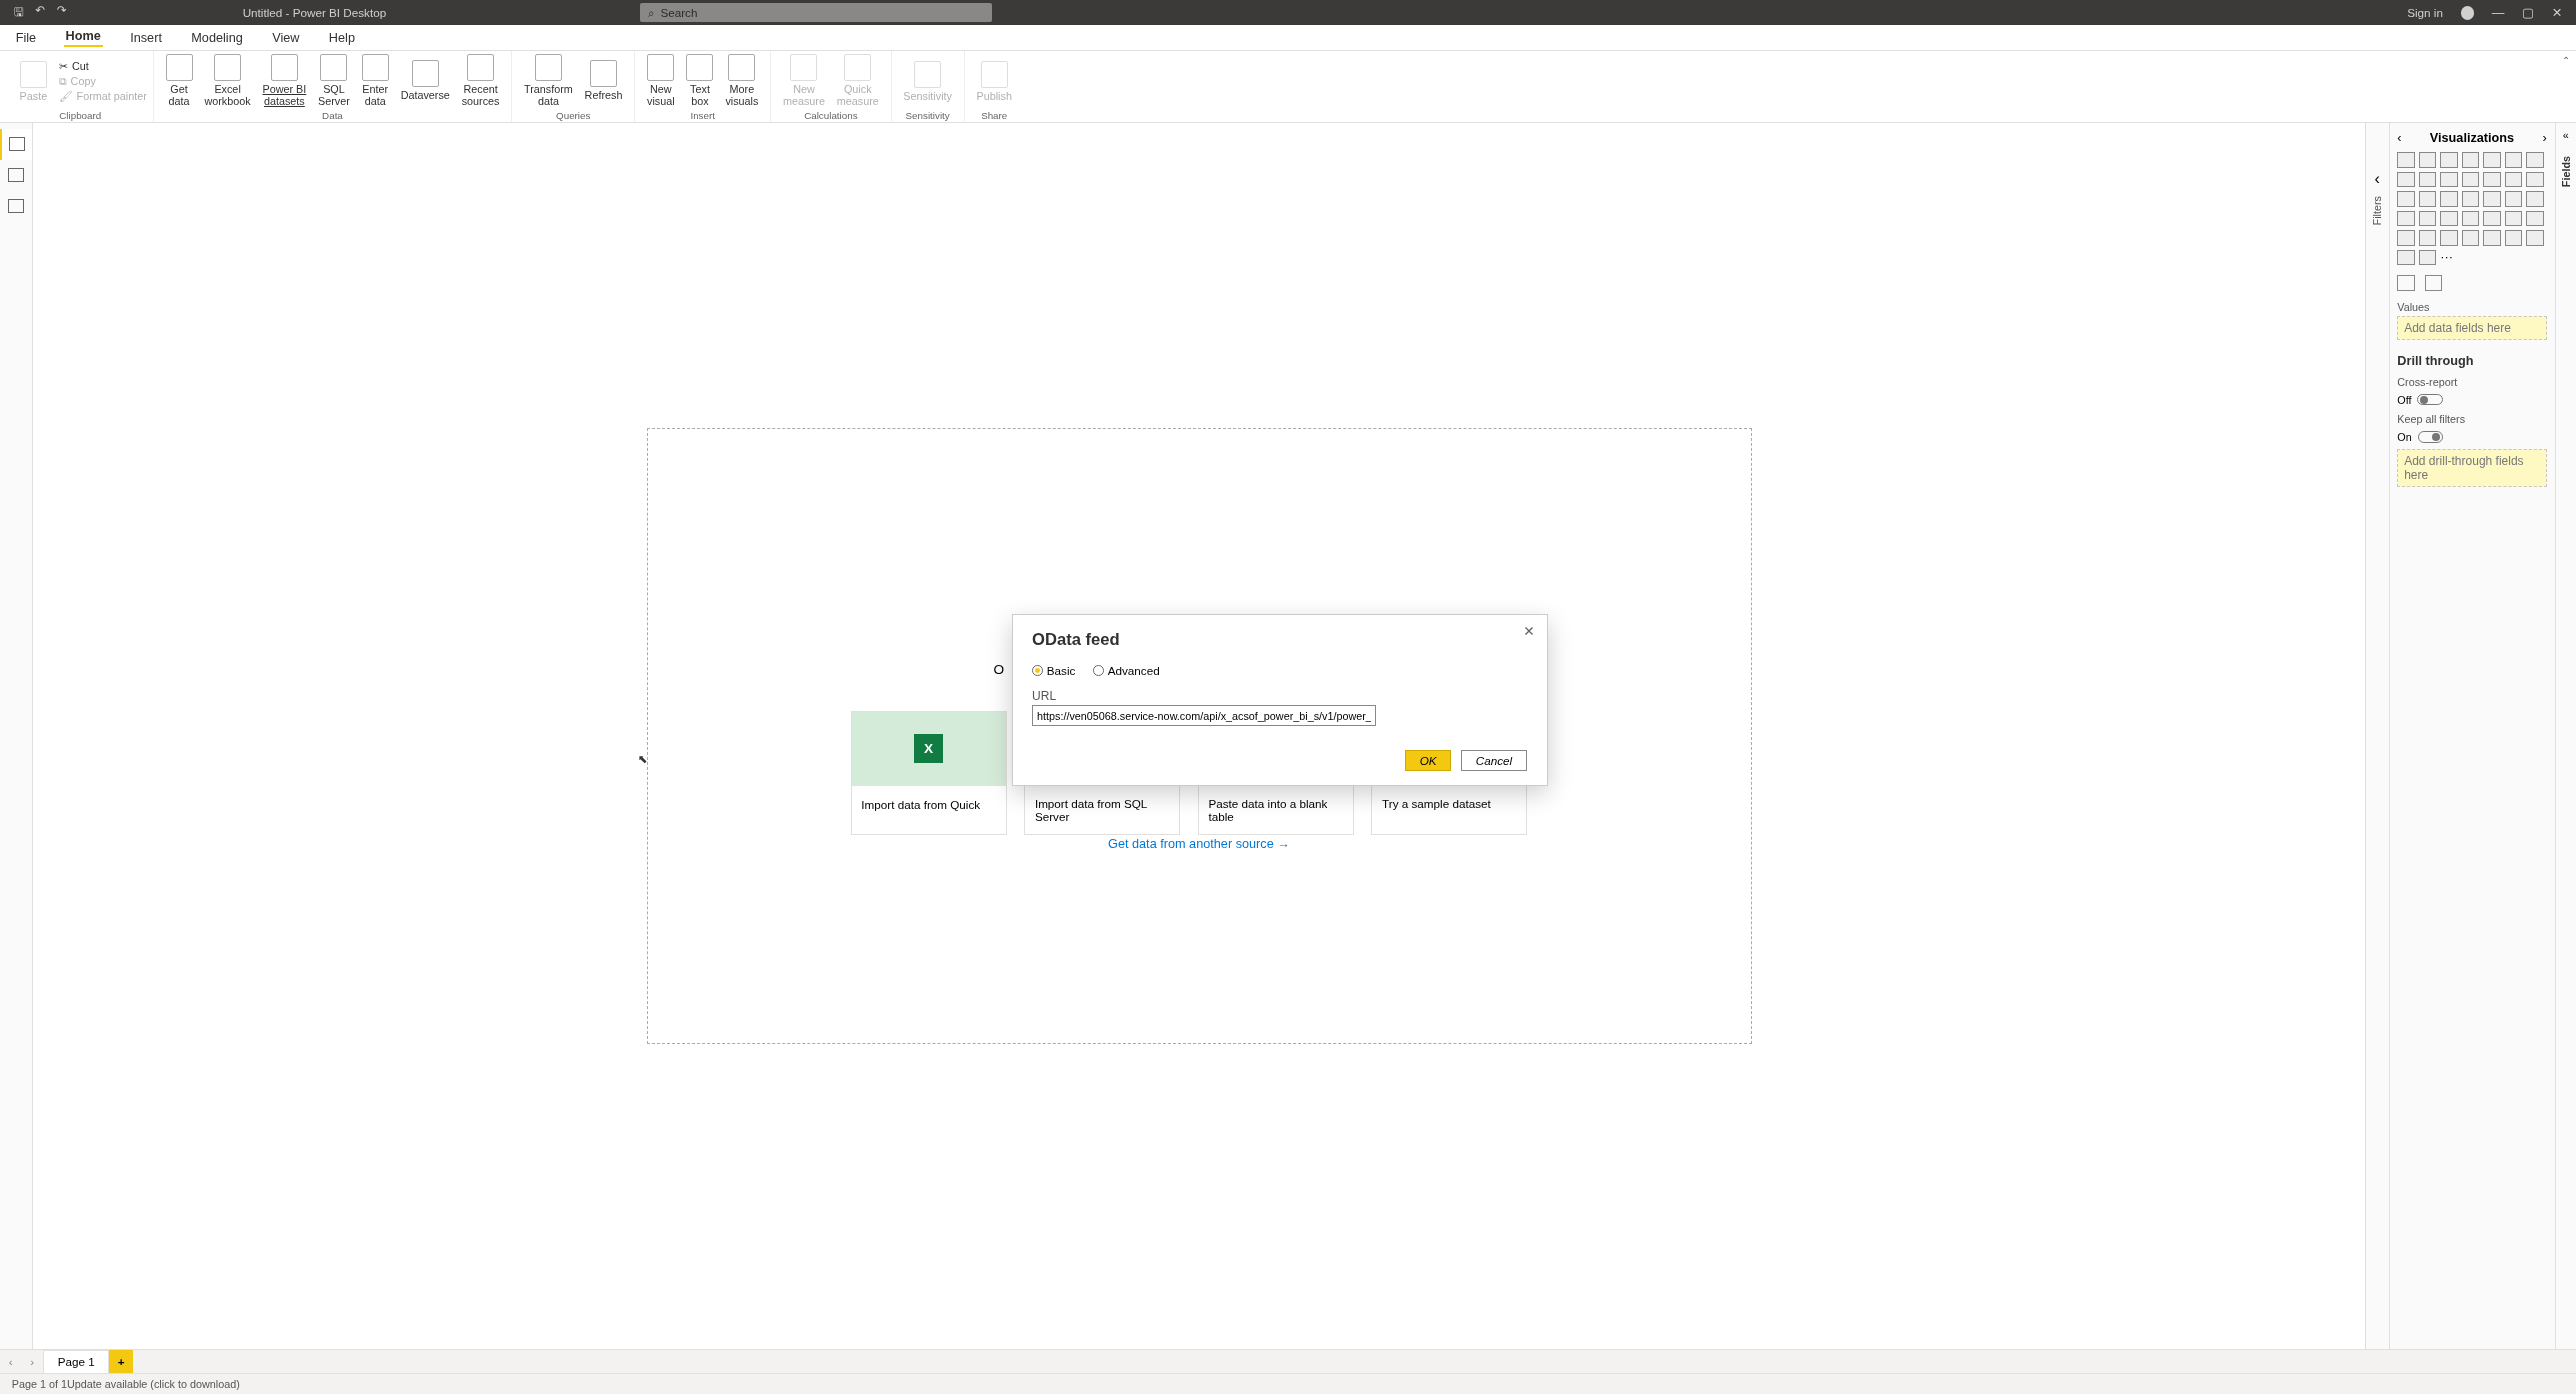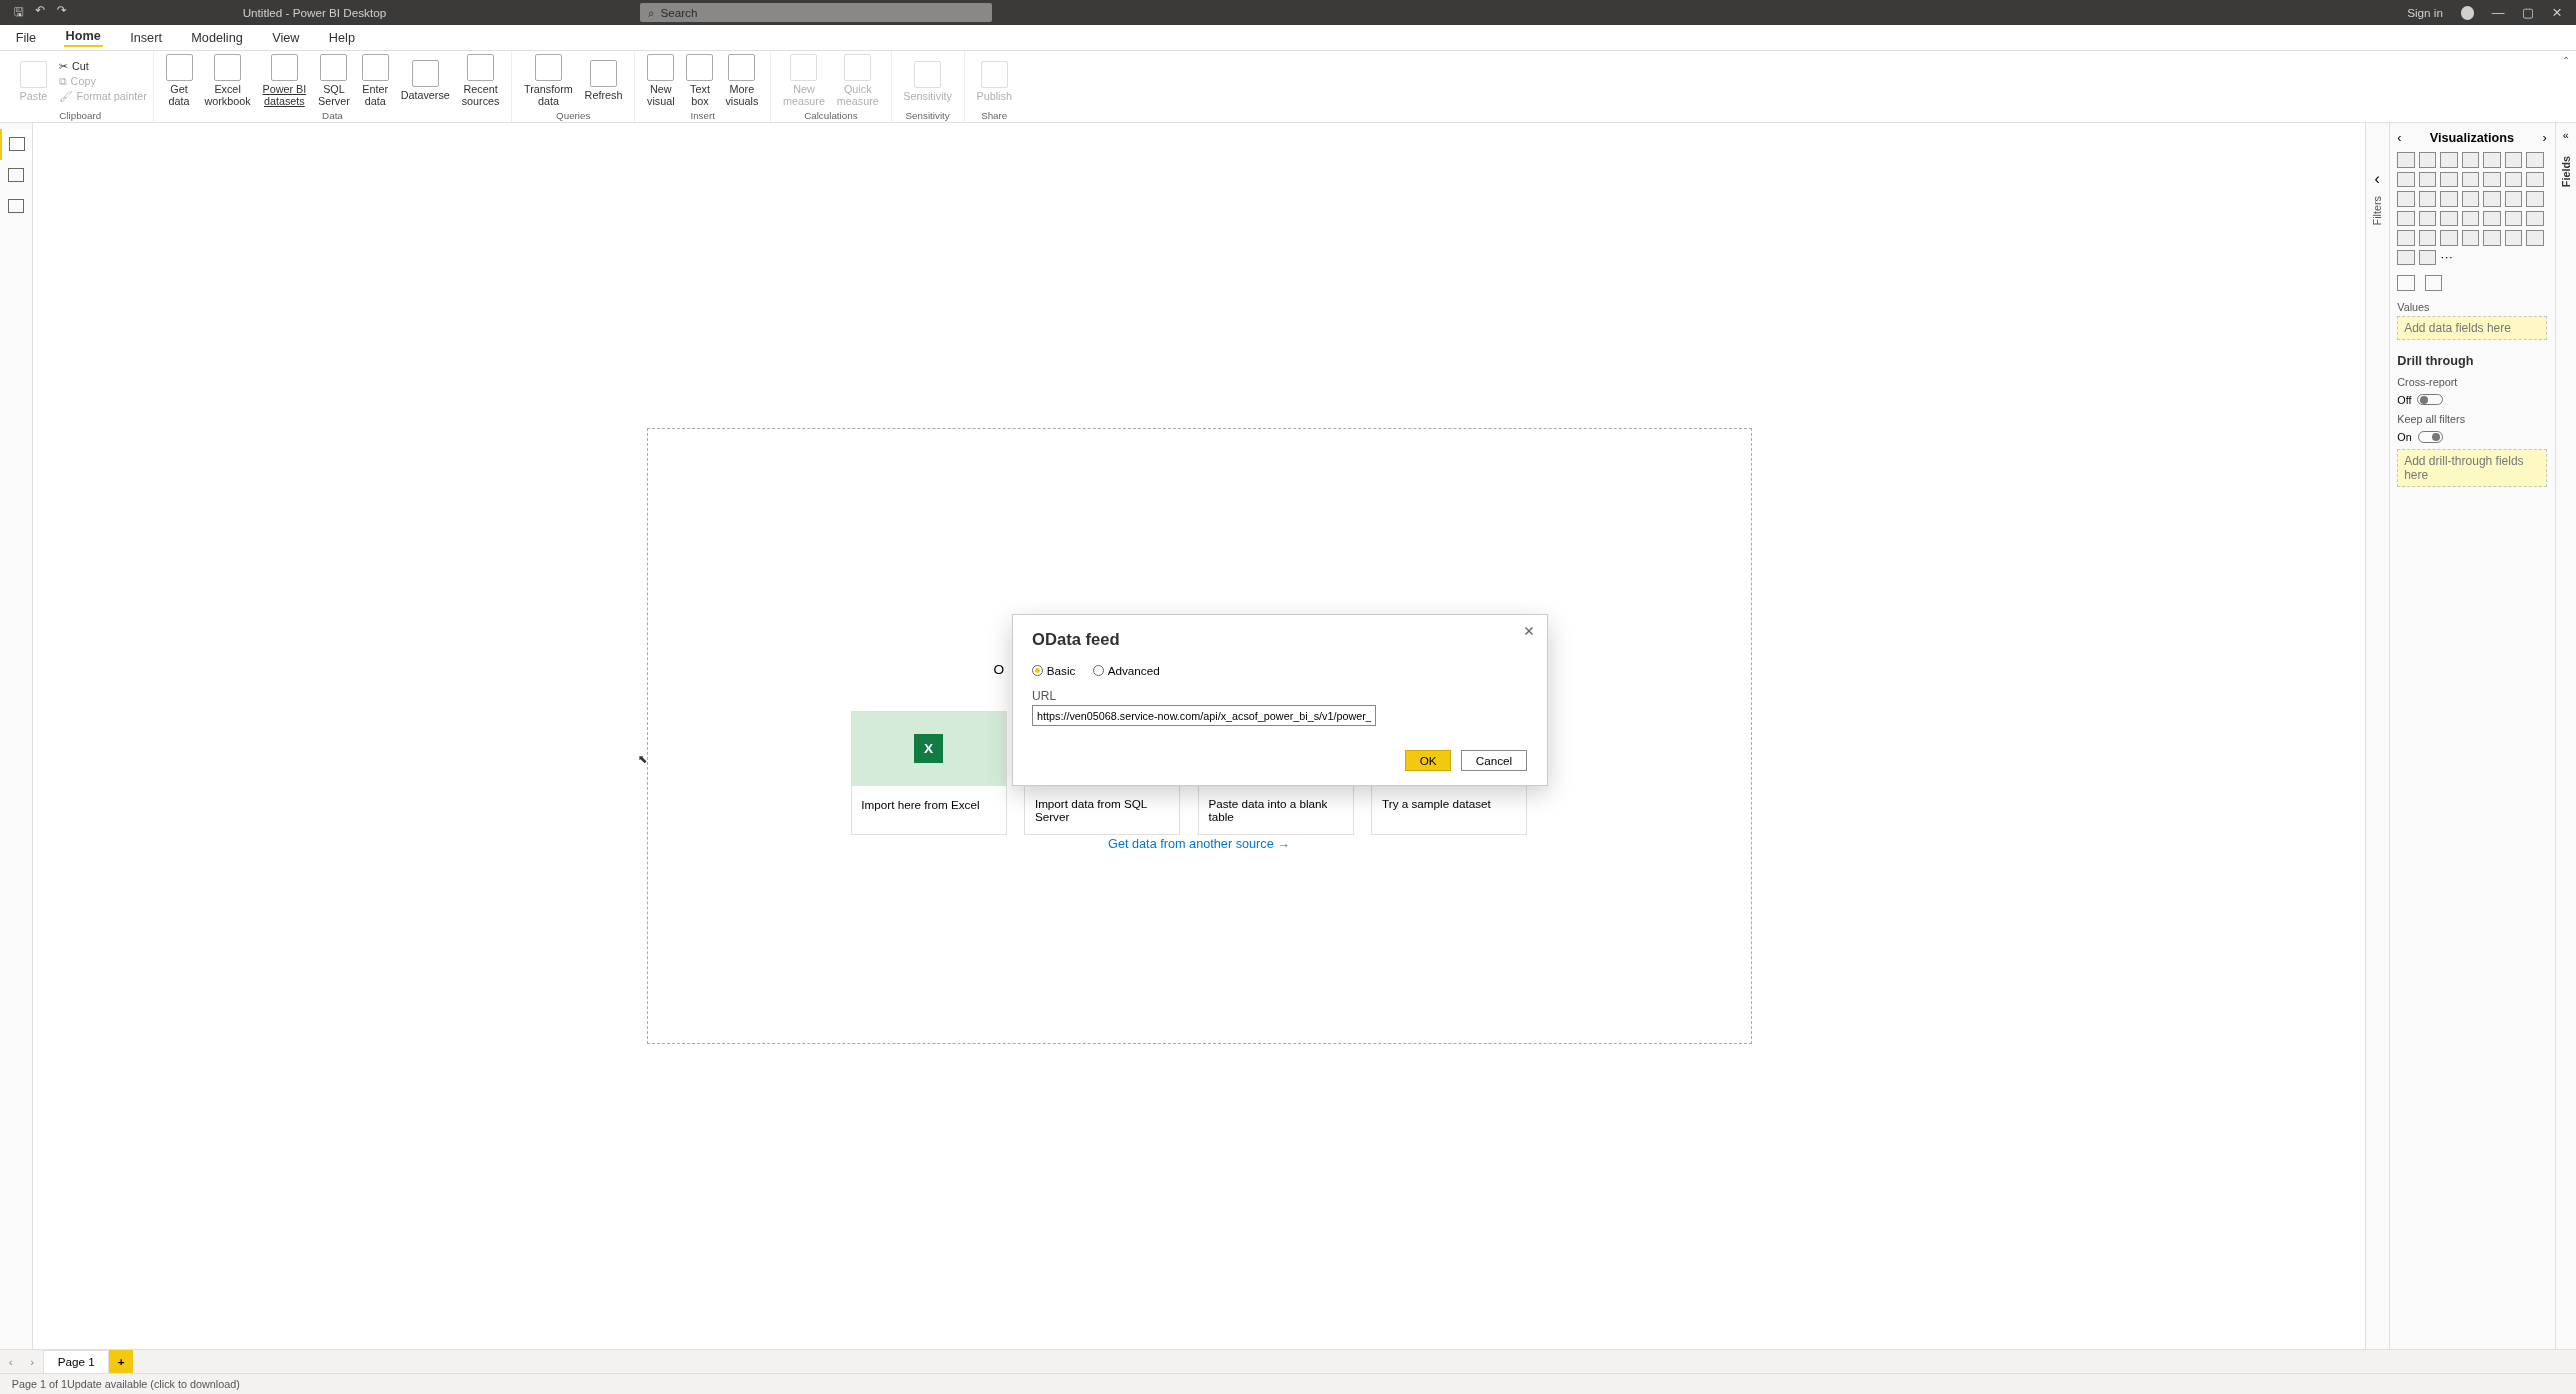--- a/index.html
+++ b/index.html
@@ -84,21 +84,21 @@
   .dialog { position:absolute; left:364px; top:185px; width:536px; background:#fff; border:1px solid #ccc; box-shadow:0 7.8px 23.5px rgba(0,0,0,0.2); padding:15.6px 19.6px 13.7px;}
   .dialog .close { position:absolute; top:7.8px; right:11.7px; cursor:pointer; color:#666; font-size:13.7px;}
   .dialog h2 { font-size:16.6px; font-weight:600; color:#323130; margin-bottom:13.7px;}
   .dialog .radios { display:flex; gap:17.6px; font-size:11.7px; margin-bottom:11.7px; align-items:center;}
   .dialog .radios label { display:flex; align-items:center; gap:3.9px; cursor:pointer;}
   .radio { width:10.8px; height:10.8px; border:1px solid #666; border-radius:50%; display:inline-flex; align-items:center; justify-content:center;}
   .radio.checked::after { content:""; width:4.9px; height:4.9px; background:#f2c811; border-radius:50%;}
   .dialog .field-label { font-size:12px; color:#555; margin-bottom:2px;}
   .dialog input.url { width:344px; height:21.5px; border:1px solid #888; font-size:10.8px; padding:0 3.9px; }
   .dialog .dlg-buttons { display:flex; justify-content:flex-end; gap:9.8px; margin-top:23.5px;}
-  .dialog button { height:21.5px; font-size:11.7px; padding:0 13.7px; border:1px solid #888; background:#fff; cursor:pointer;}
+  .dialog button { height:21.5px; font-size:11.7px; padding:0 13.7px; border:1px solid #888; background:#fff; cursor:pointer;font-style:italic;}
   .dialog button.primary { background:#f2c811; border-color:#d0a800;}
 </style>
 </head>
 <body>
 
 <div class="app">
 
   <div class="titlebar">
     <div class="qat">
       <span>🖫</span>
@@ -277,21 +277,21 @@
     <div class="canvas-wrap">
       <div class="canvas">
         <span class="cursor-dot">⬉</span>
         <span class="hint-O">O</span>
 
         <div class="start-cards">
           <div class="card">
             <div class="card-top green">
                 <div class="excel-icon">X</div>
               </div>
-            <div class="card-label">Import here from Excel</div>
+            <div class="card-label">Import data from Quick</div>
           </div>
           <div class="card" style="border-top:none;">
             <div class="card-top"></div>
             <div class="card-label">Import data from SQL Server</div>
           </div>
           <div class="card" style="border-top:none;">
             <div class="card-top"></div>
             <div class="card-label">Paste data into a blank table</div>
           </div>
           <div class="card" style="border-top:none;">

